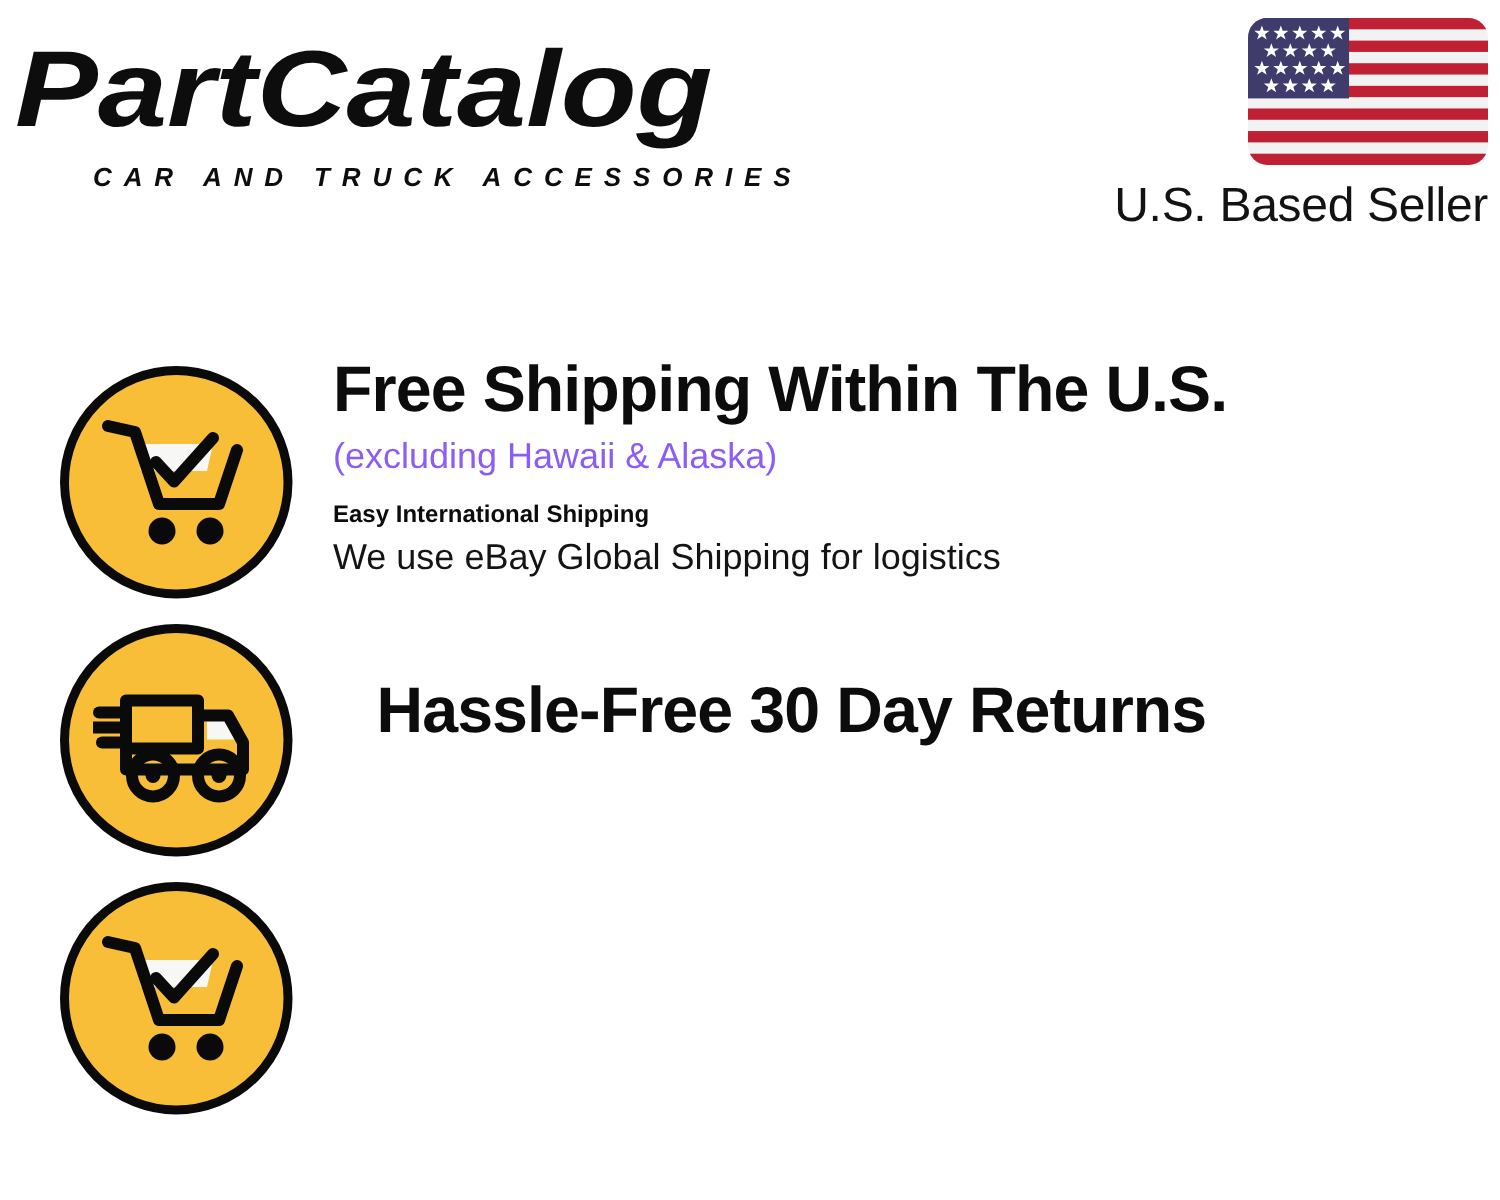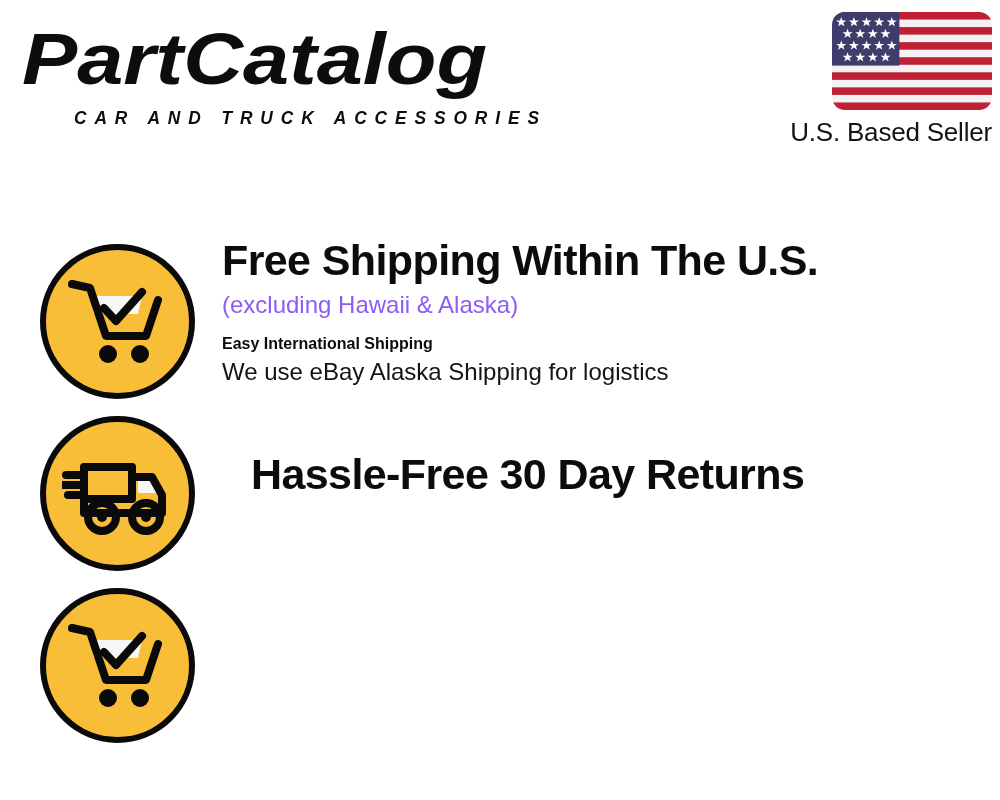--- a/index.html
+++ b/index.html
@@ -13,21 +13,21 @@
     position: relative;
     overflow: hidden;
     font-family: "Liberation Sans", sans-serif;
     color: #111111;
     -webkit-font-smoothing: antialiased;
   }
 
   
   .logo-block {
     position: absolute;
-    left: 22px;
+    left: 10px;
     top: 22px;
     width: 470px;
   }
   .logo-wordmark {
     display: block;
     width: 470px;
     height: 78px;
   }
   .logo-tagline {
     position: absolute;
@@ -57,21 +57,21 @@
     height: 98px;
     border-radius: 13px;
     overflow: hidden;
     position: relative;
     background: #ffffff;
   }
   .flag svg { display: block; width: 100%; height: 100%; }
   .seller-text {
     display: block;
     margin-top: 4px;
-    font-size: 26px;
+    font-size: 32px;
     font-weight: 400;
     letter-spacing: -0.2px;
     color: #131313;
     line-height: 1.1;
     white-space: nowrap;
   }
 
   
   .features {
     position: absolute;
@@ -211,21 +211,21 @@
           <path d="M40 34 L52 47 L78 18"></path>
         </g>
         <circle cx="44" cy="80" r="9" fill="#0a0a0a"></circle>
         <circle cx="76" cy="80" r="9" fill="#0a0a0a"></circle>
       </svg>
     </div>
     <div class="feature-text">
       <p class="headline">Free Shipping Within The U.S.</p>
       <p class="sub-note">(excluding Hawaii &amp; Alaska)</p>
       <p class="sub-bold">Easy International Shipping</p>
-      <p class="sub-plain">We use eBay Alaska Shipping for logistics</p>
+      <p class="sub-plain">We use eBay Global Shipping for logistics</p>
     </div>
   </div>
 
   <div class="feature-row row-2">
     <div class="badge">
       <svg width="112" height="86" viewBox="0 0 112 86" aria-hidden="true">
         <path d="M76 24 L92 24 L100 42 L76 42 Z" fill="#F7F7F5"></path>
         <g fill="none" stroke="#0a0a0a" stroke-width="8" stroke-linecap="round" stroke-linejoin="round">
           <path d="M22 16 L70 16 L70 48 L22 48 Z"></path>
           <path d="M70 26 L90 26 L100 44 L100 62 L22 62 L22 48"></path>

